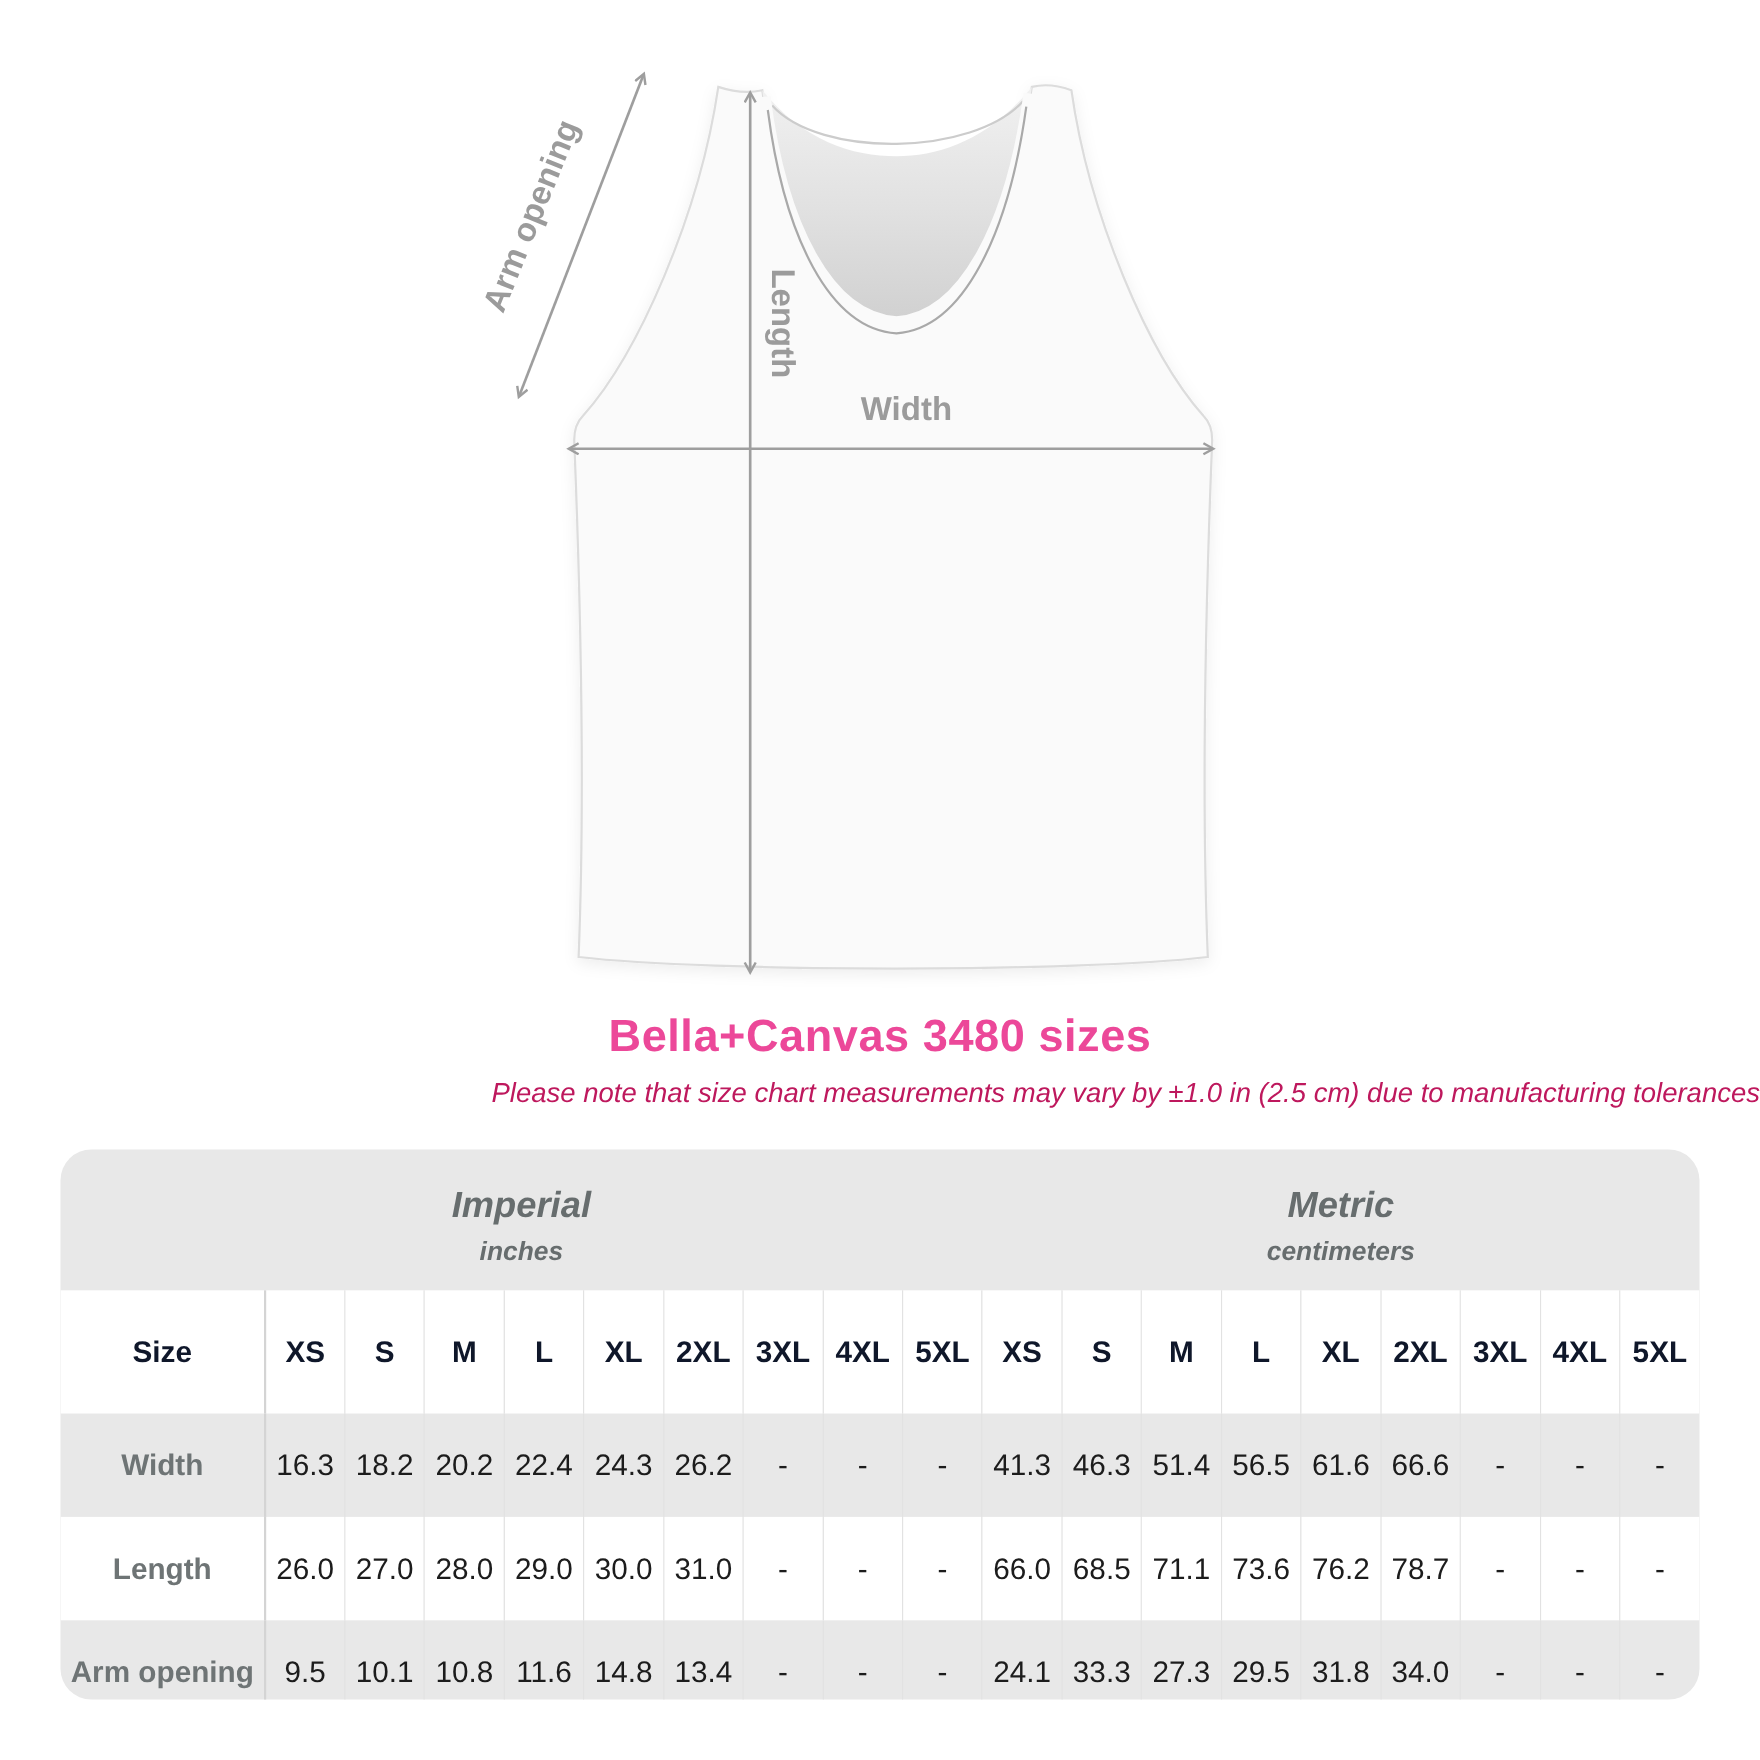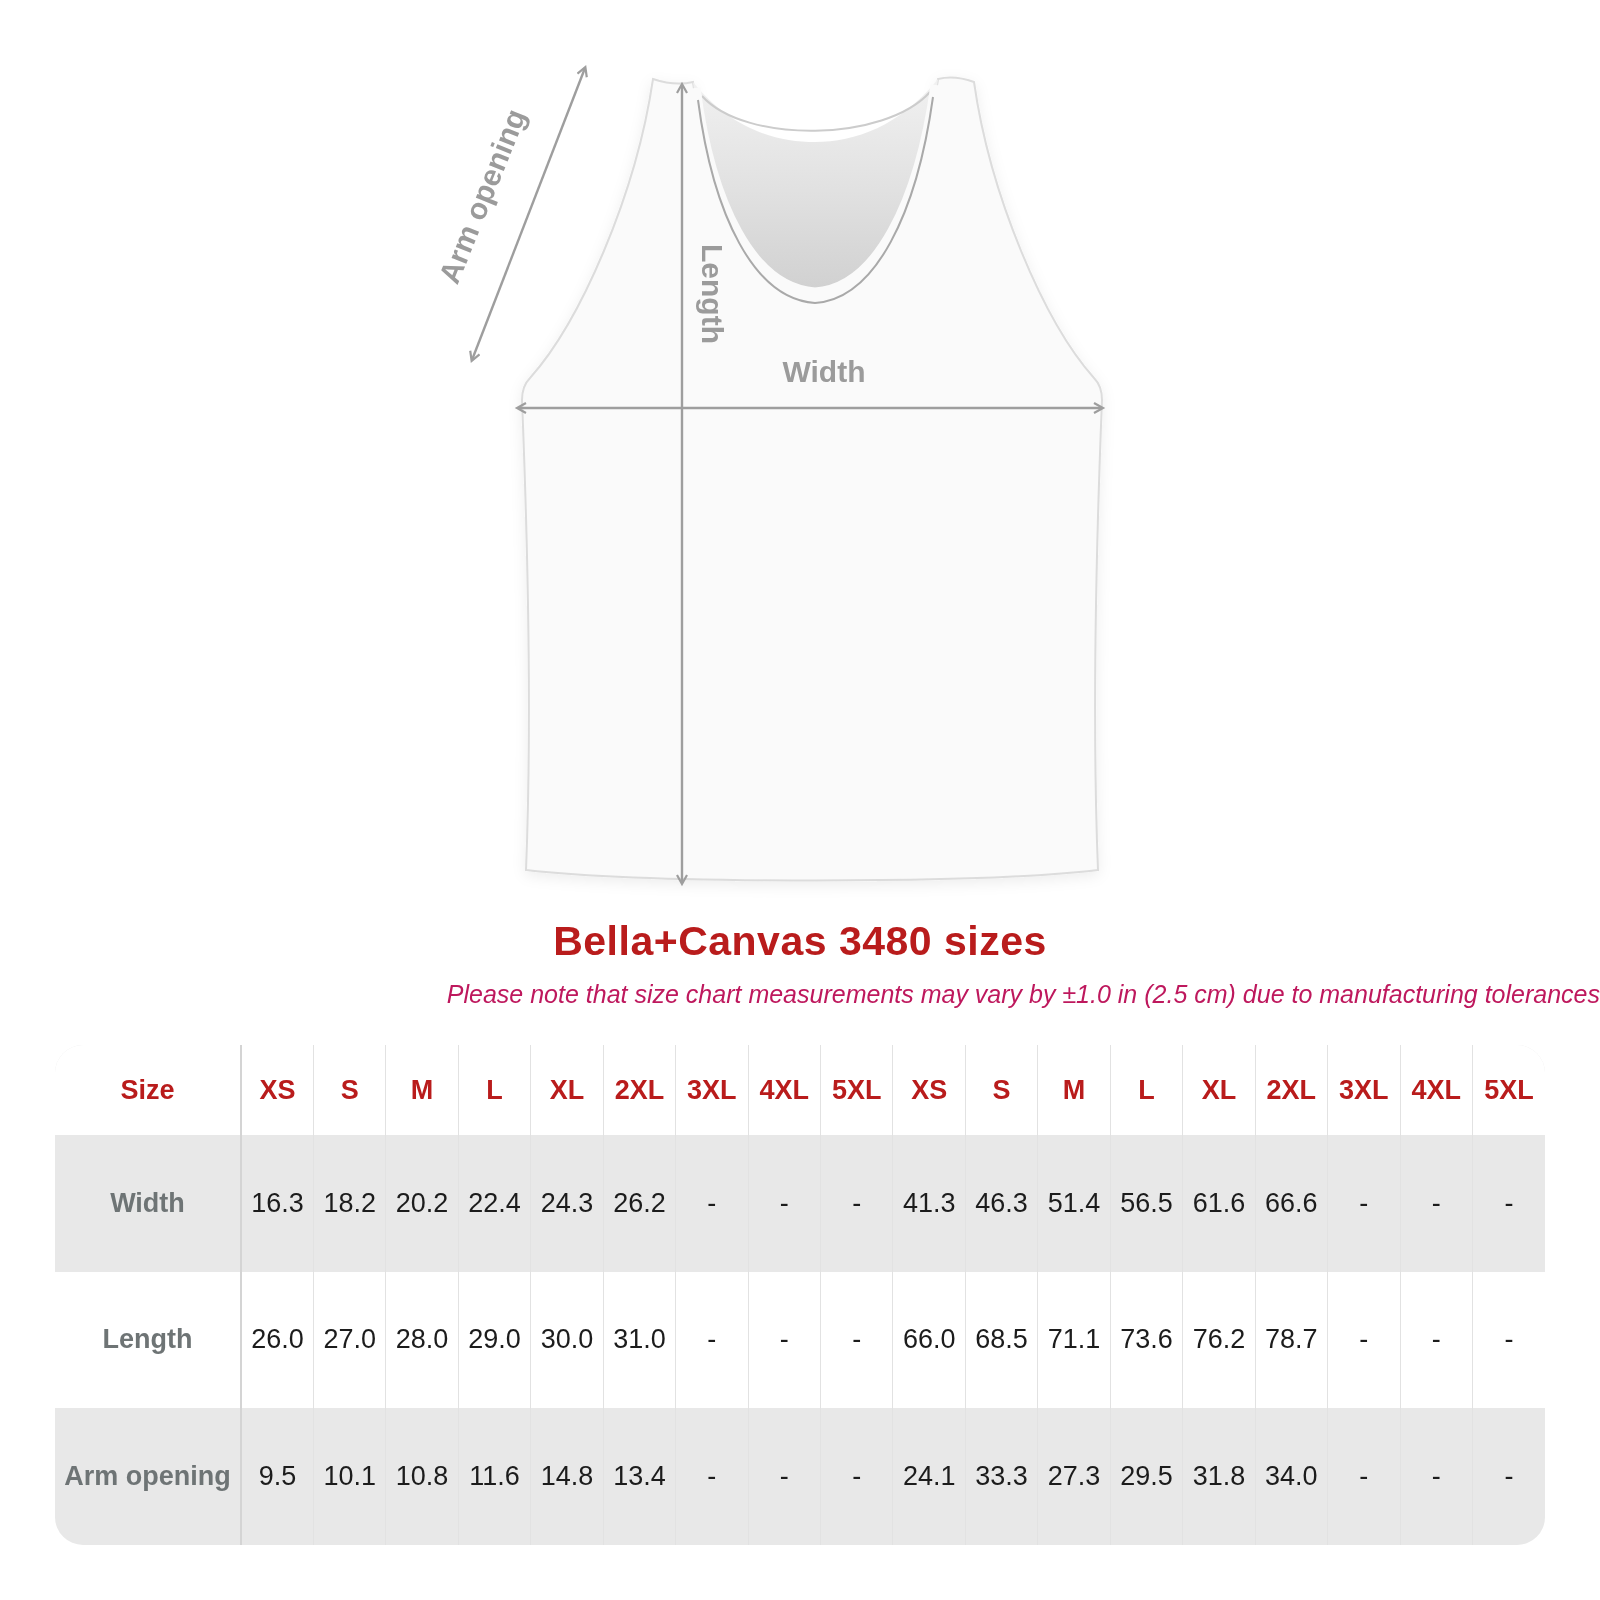--- a/index.html
+++ b/index.html
@@ -10,41 +10,41 @@
   }
 
   
   .diagram { position:absolute; left:400px; top:30px; width:800px; height:880px; }
   .diagram svg { width:100%; height:100%; display:block; }
   .dim-label { font-family:"Liberation Sans", sans-serif; font-weight:bold; font-size:30px; fill:#9b9b9b; }
 
   
   .page-title {
     position:absolute; left:0; top:918px; width:100%; text-align:center;
-    font-size:41px; font-weight:bold; color:#b91c1c; letter-spacing:0.5px;
+    font-size:41px; font-weight:bold; color:#ec4899; letter-spacing:0.5px;
   }
   .page-subtitle {
     position:absolute; left:0; top:980px; width:100%; text-align:right;
     font-size:25px; font-style:italic; color:#be185d;
   }
 
   
   .table-wrap {
     position:absolute; left:55px; top:1045px; width:1490px; height:500px;
     background:#e8e8e8; border-radius:28px; overflow:hidden;
   }
   table { width:100%; height:100%; border-collapse:collapse; table-layout:fixed; }
   col.c-label { width:186px; }
 
   tr.group-row th { height:128px; vertical-align:middle; }
   .g-title { font-size:33px; font-weight:bold; font-style:italic; color:#676d6e; padding-top:10px; }
   .g-unit  { font-size:24px; font-style:italic; color:#676d6e; padding-top:10px; }
 
   tr.header-row { background:#ffffff; }
-  tr.header-row th { height:90px; font-size:27px; font-weight:bold; color:#b91c1c; text-align:center; vertical-align:middle; }
+  tr.header-row th { height:112px; font-size:27px; font-weight:bold; color:#0f172a; text-align:center; vertical-align:middle; }
 
   tbody tr { height:94px; }
   tbody tr.row-white { background:#ffffff; }
   tbody th.rowlabel { font-size:27px; font-weight:bold; color:#6e7475; text-align:center; vertical-align:middle; }
   tbody td { font-size:27px; color:#1c1c1c; text-align:center; vertical-align:middle; }
 
   .vsep   { border-left:1px solid #e2e2e2; }
   .vstrong{ border-left:2px solid #d4d4d4;text-align:center; }
 </style>
 </head>
@@ -119,20 +119,30 @@
         <col>
         <col>
         <col>
         <col>
         <col>
         <col>
         <col>
         <col>
     </colgroup>
     <thead>
+      <tr class="group-row">
+        <th colspan="10">
+          <div class="g-title">Imperial</div>
+          <div class="g-unit">inches</div>
+        </th>
+        <th colspan="9">
+          <div class="g-title">Metric</div>
+          <div class="g-unit">centimeters</div>
+        </th>
+      </tr>
       <tr class="header-row">
         <th>Size</th>
         <th class="vstrong">XS</th>
         <th class="vsep">S</th>
         <th class="vsep">M</th>
         <th class="vsep">L</th>
         <th class="vsep">XL</th>
         <th class="vsep">2XL</th>
         <th class="vsep">3XL</th>
         <th class="vsep">4XL</th>

